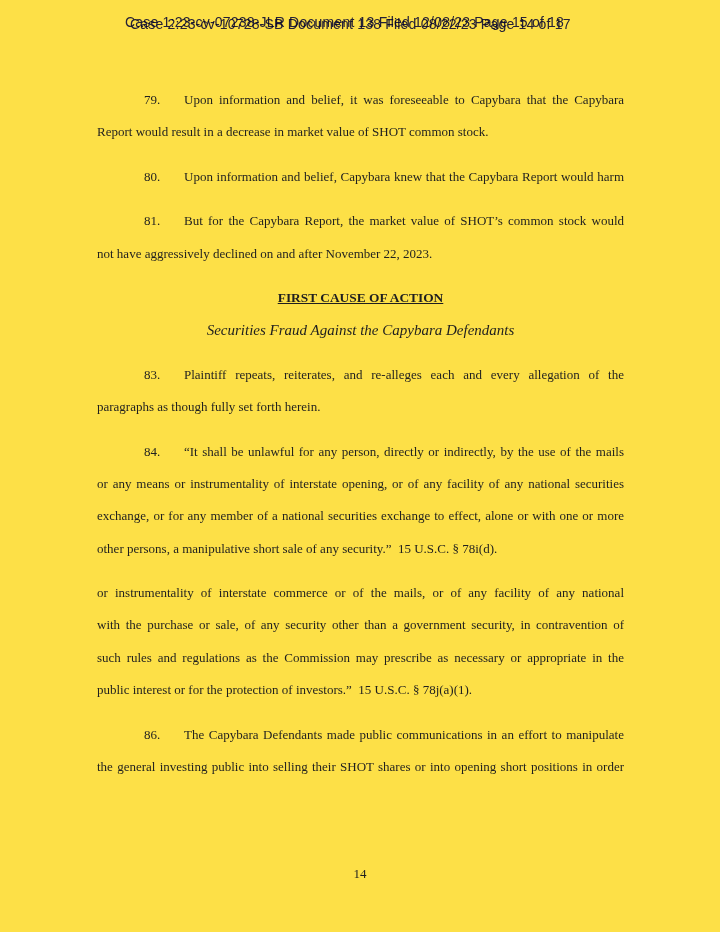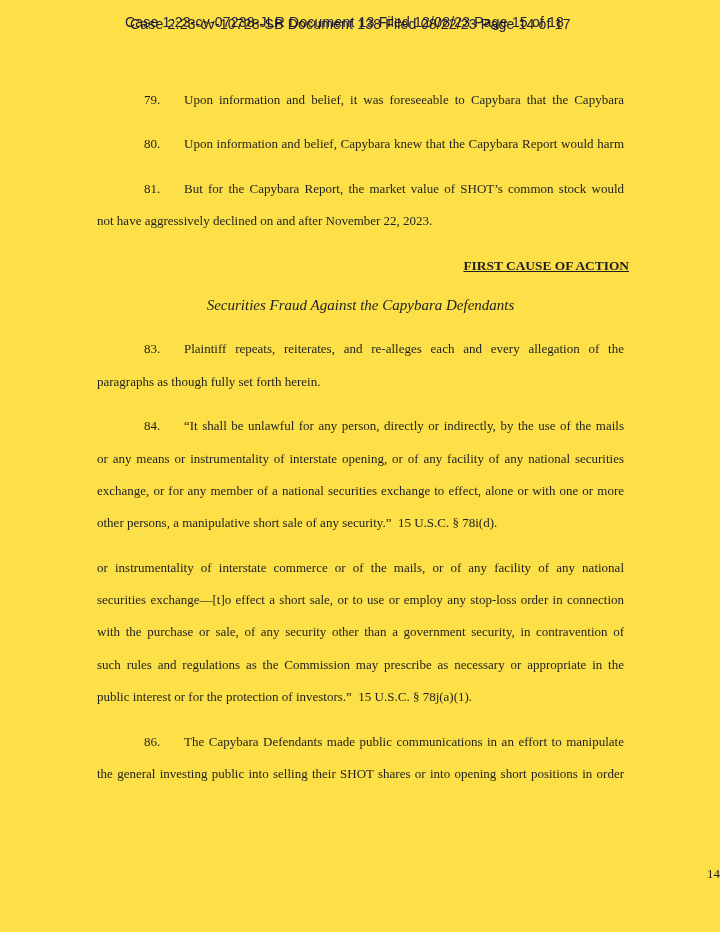--- a/index.html
+++ b/index.html
@@ -39,57 +39,58 @@
     text-align: justify;
     text-align-last: justify;
     overflow: hidden;
     white-space: normal;
   }
   .line.last { text-align-last: left; }
   .first { padding-left: 47px; }
   .pnum { display: inline-block; width: 40px; }
 
   .heading {
-    margin: 7px;
+    margin: 0;
     height: 32.4px;
     line-height: 32.4px;
     font-size: 13.4px;
     font-weight: bold;
-    text-align: right;
+    text-align: center;
     text-decoration: underline;
   }
   .subheading {
     height: 32.4px;
     line-height: 32.4px;
     font-size: 15px;
     font-style: italic;
     text-align: center;
   }
   .footer {
     position: absolute;
     left: 0;
     top: 866px;
     width: 720px;
-    text-align: right;
+    text-align: center;
     font-size: 13px;
     color: #1f1f1f;
   }
 </style>
 </head>
 <body>
 
 <div class="page">
 
   <div class="stamp s1">Case 1:23-cv-07238-JLR  Document 13  Filed 12/08/23  Page 15 of 18</div>
   <div class="stamp s2">Case 2:23-cv-10728-SB  Document 138  Filed 08/22/23  Page 14 of 17</div>
 
   <div class="content">
 
     <div class="para">
       <div class="line first"><span class="pnum">79.</span><span>Upon information and belief, it was foreseeable to Capybara that the Capybara</span></div>
+      <div class="line last">Report would result in a decrease in market value of SHOT common stock.</div>
     </div>
 
     <div class="para">
       <div class="line first"><span class="pnum">80.</span><span>Upon information and belief, Capybara knew that the Capybara Report would harm</span></div>
     </div>
 
     <div class="para">
       <div class="line first"><span class="pnum">81.</span><span>But for the Capybara Report, the market value of SHOT’s common stock would</span></div>
       <div class="line last">not have aggressively declined on and after November 22, 2023.</div>
     </div>
@@ -105,21 +106,20 @@
 
     <div class="para">
       <div class="line first"><span class="pnum">84.</span><span>“It shall be unlawful for any person, directly or indirectly, by the use of the mails</span></div>
       <div class="line">or any means or instrumentality of interstate opening, or of any facility of any national securities</div>
       <div class="line">exchange, or for any member of a national securities exchange to effect, alone or with one or more</div>
       <div class="line last">other persons, a manipulative short sale of any security.”&nbsp; 15 U.S.C. § 78i(d).</div>
     </div>
 
     <div class="para">
       <div class="line">or instrumentality of interstate commerce or of the mails, or of any facility of any national</div>
-      <div class="line">securities exchange—[t]o effect a short sale, or to use or employ any stop-loss order in connection</div>
       <div class="line">with the purchase or sale, of any security other than a government security, in contravention of</div>
       <div class="line">such rules and regulations as the Commission may prescribe as necessary or appropriate in the</div>
       <div class="line last">public interest or for the protection of investors.”&nbsp; 15 U.S.C. § 78j(a)(1).</div>
     </div>
 
     <div class="para">
       <div class="line first"><span class="pnum">86.</span><span>The Capybara Defendants made public communications in an effort to manipulate</span></div>
       <div class="line">the general investing public into selling their SHOT shares or into opening short positions in order</div>
     </div>
 

